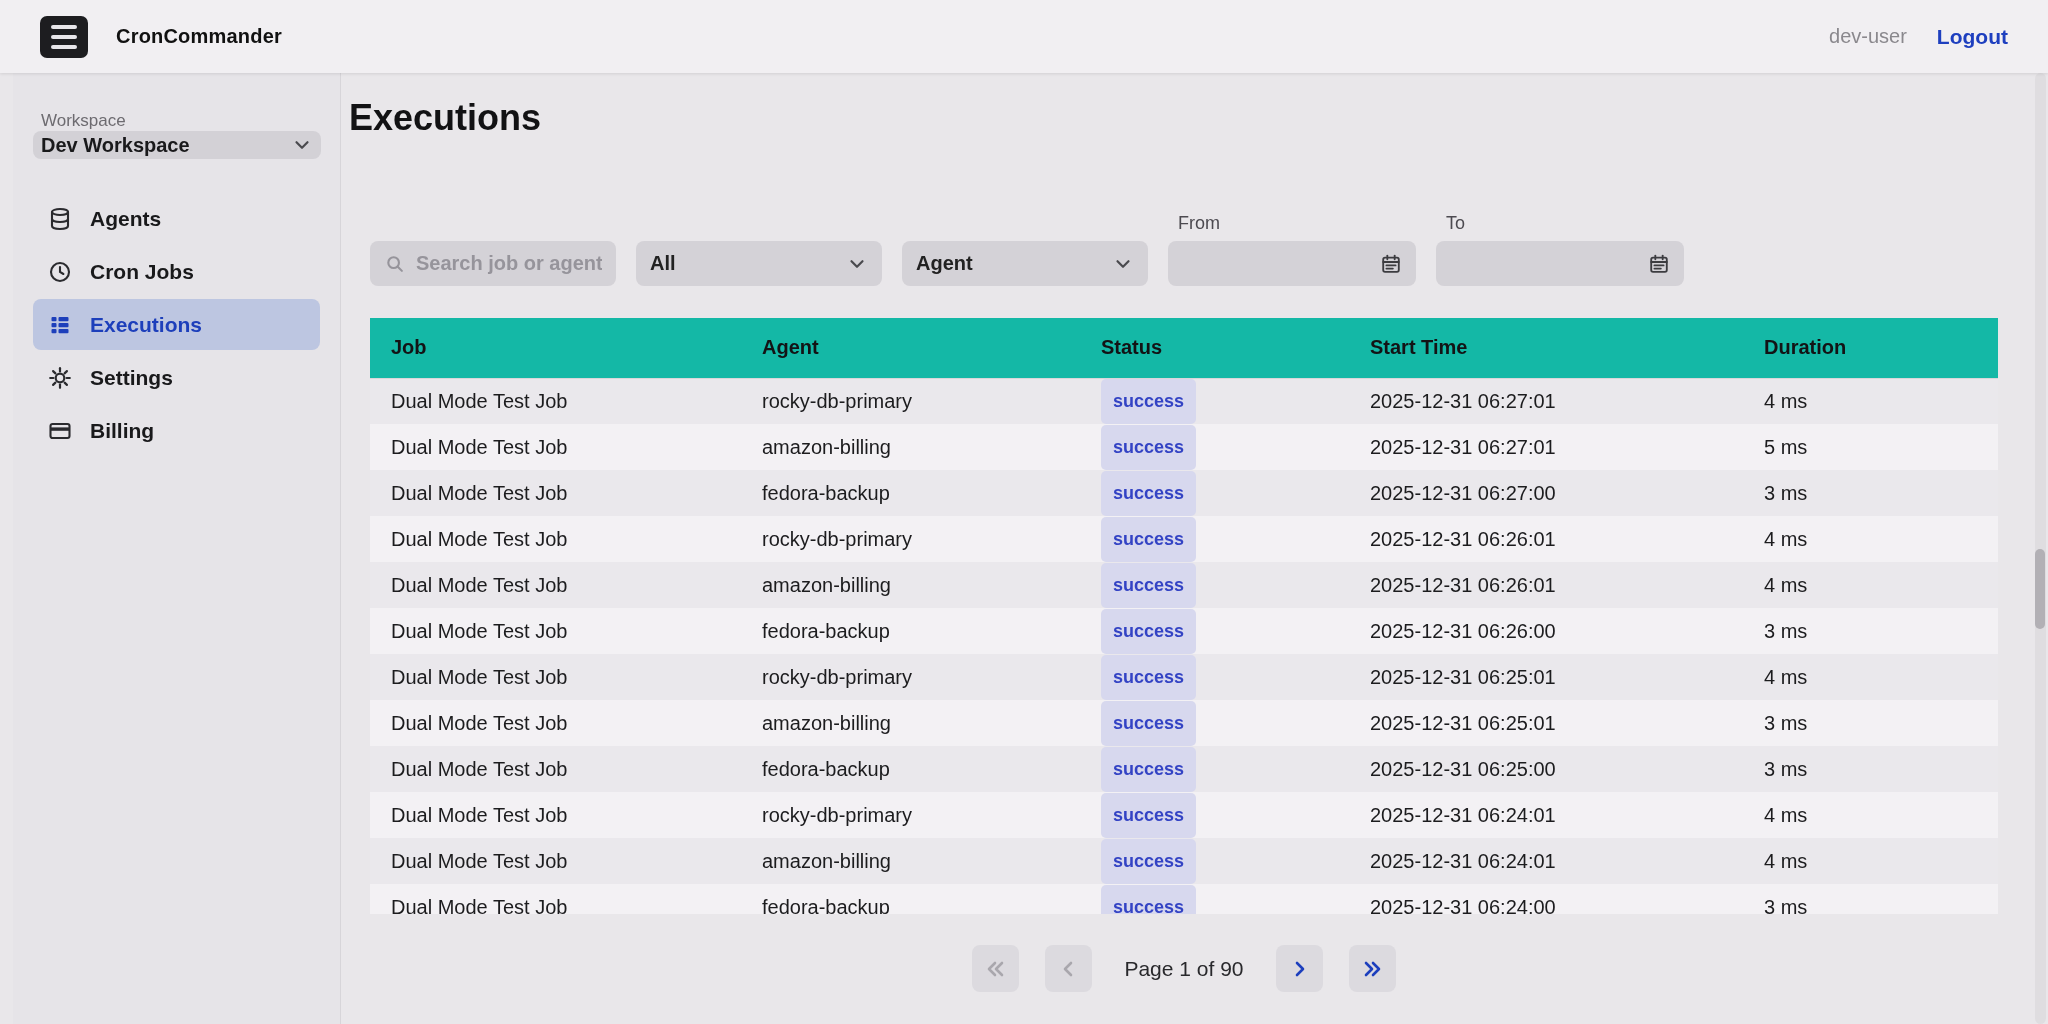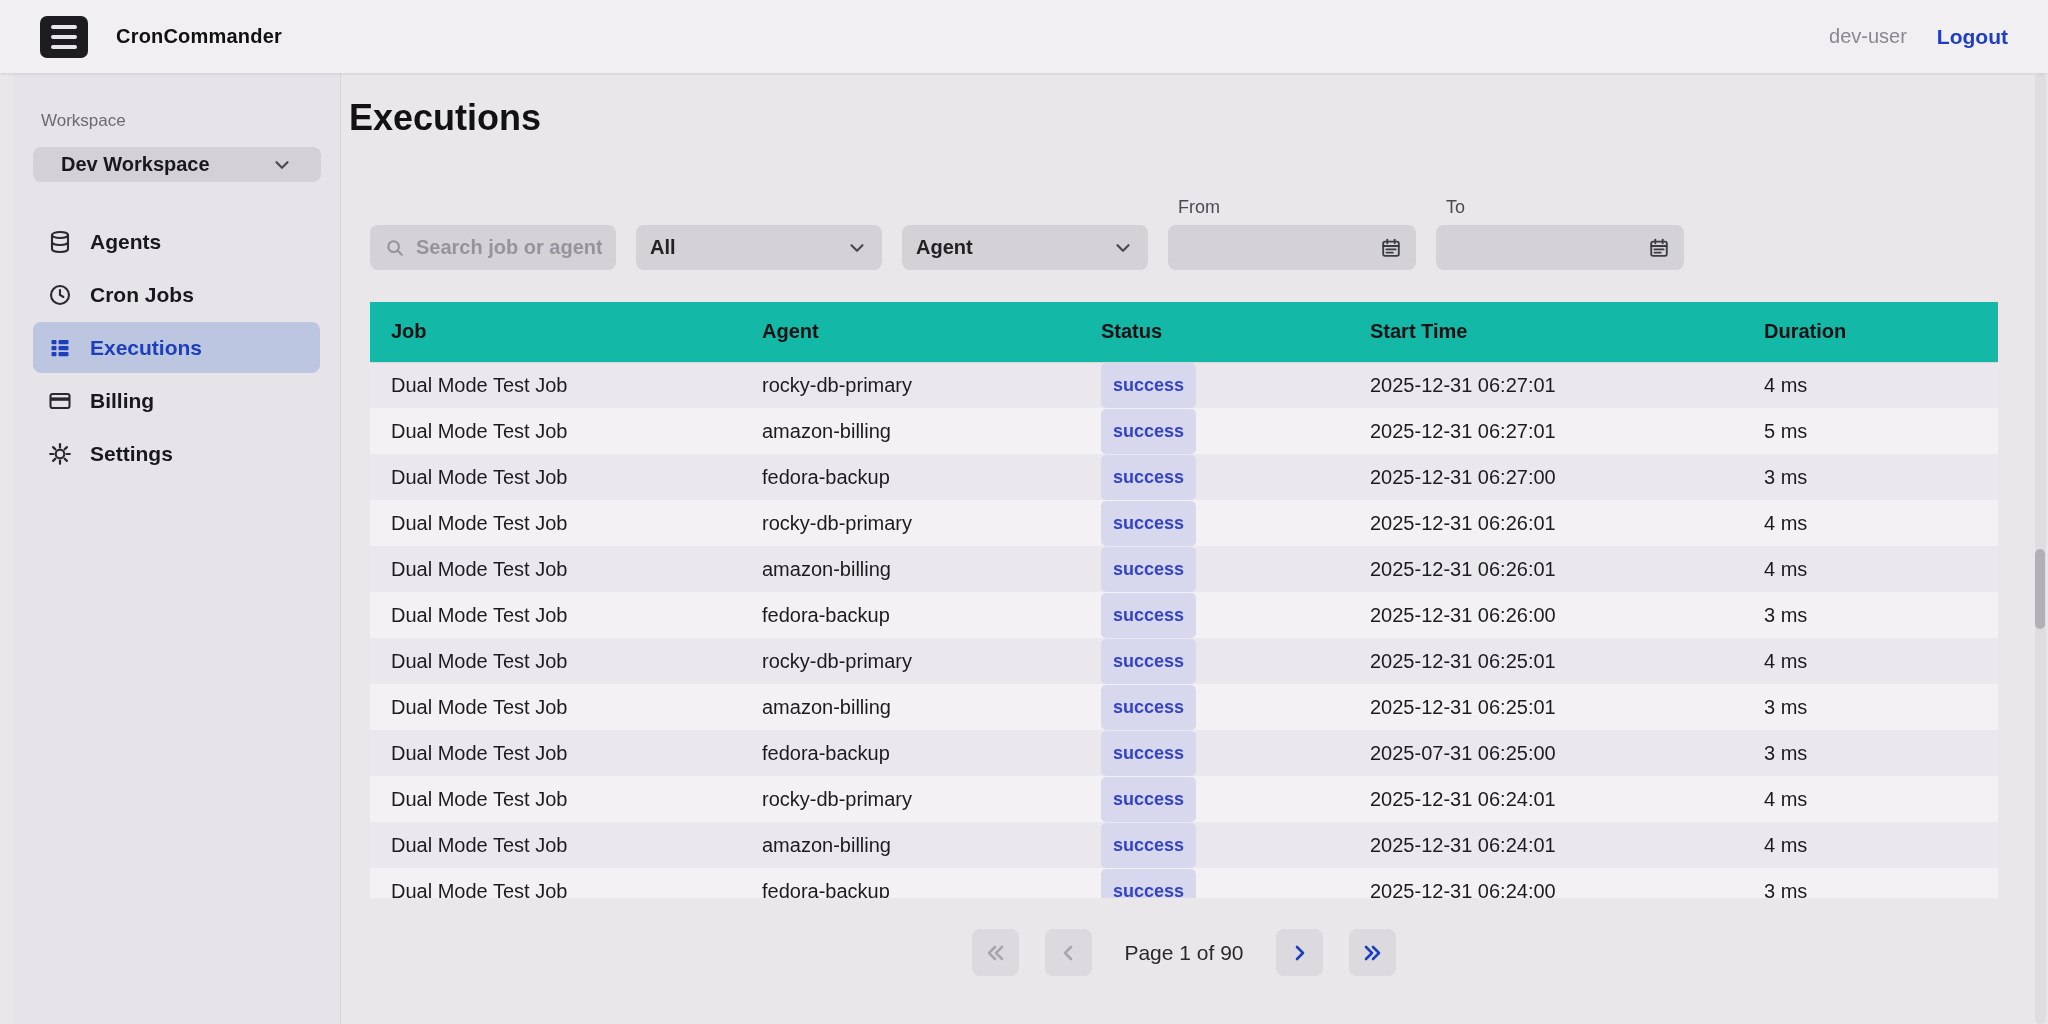--- a/index.html
+++ b/index.html
@@ -25,22 +25,22 @@
   .topbar-user { color:#8a888d; font-size:20px; }
   .logout-link { color:#1e3fbf; font-weight:700; font-size:21px; text-decoration:none; cursor:pointer; }
 
   
   .sidebar {
     position:absolute; top:73px; left:13px; bottom:0; width:328px;
     background:#e6e4e8; border-right:1px solid #d7d5d9; padding:38px 20px 0 20px;
   }
   .ws-label { color:#6d6b70; font-size:17px; margin-left:8px; }
   .ws-select {
-    margin-top:16px; width:288px; height:35px; background:#d3d1d6;
-    border-radius:8px; display:flex; align-items:center; padding:0 28px;
+    margin-top:0; width:288px; height:28px; background:#d3d1d6;
+    border-radius:8px; display:flex; align-items:center; padding:0 8px;
     font-size:20px; font-weight:700; color:#19191b; cursor:pointer;
   }
   .ws-select .chev { margin-left:auto; display:flex; color:#4a4a4e; }
   .nav { margin-top:34px; display:flex; flex-direction:column; gap:2px; }
   .nav-item {
     height:51px; border-radius:8px; display:flex; align-items:center;
     gap:18px; padding:0 15px; font-size:21px; font-weight:700; color:#19191b; cursor:pointer;
   }
   .nav-item .nav-icon { display:flex; color:#2a2a2e; }
   .nav-item.active { background:#bdc6e1; color:#1d3fbb; }
@@ -57,21 +57,21 @@
   .search-box { width:246px; gap:10px; color:#96949b; }
   .search-box input {
     border:none; background:transparent; outline:none; width:100%;
     font-size:20px; font-weight:600; color:#333;
     font-family:"Liberation Sans","DejaVu Sans",sans-serif;
   }
   .search-box input::placeholder { color:#96949b; }
   .select-box { width:246px; font-weight:700; color:#222; cursor:pointer; }
   .select-box .chev { margin-left:auto; color:#4a4a4e; display:flex; }
   .date-group { display:flex; flex-direction:column; }
-  .date-label { font-size:18px; color:#4c4a50; margin:0 0 7px 10px; }
+  .date-label { font-size:18px; color:#4c4a50; margin:16px 0 7px 10px; }
   .date-box { width:248px; cursor:text; }
   .date-box input { border:none; background:transparent; outline:none; width:100%; font-size:19px; }
   .date-box .cal { margin-left:auto; color:#3c3c40; display:flex; cursor:pointer; }
 
   
   .table-card { margin:32px 0 0 21px; width:1628px; height:596px; overflow:hidden; }
   table { border-collapse:collapse; table-layout:fixed; width:1628px; }
   col.c1{width:371px;} col.c2{width:339px;} col.c3{width:269px;} col.c4{width:394px;} col.c5{width:255px;}
   thead th {
     text-align:left; font-size:20px; font-weight:700; color:#131315;
@@ -153,42 +153,42 @@
             <rect x="3.5" y="10" width="5" height="4.2" rx="1"></rect>
             <rect x="10.5" y="10" width="10" height="4.2" rx="1"></rect>
             <rect x="3.5" y="16" width="5" height="4.2" rx="1"></rect>
             <rect x="10.5" y="16" width="10" height="4.2" rx="1"></rect>
           </svg>
         </span>
         <span>Executions</span>
       </div>
       <div class="nav-item">
         <span class="nav-icon">
-          <svg width="24" height="24" viewBox="0 0 24 24" fill="none" stroke="currentColor" stroke-width="2.1">
-            <rect x="2.5" y="5" width="19" height="14" rx="2"></rect>
-            <rect x="2.5" y="8.4" width="19" height="3.4" fill="currentColor" stroke="none"></rect>
-          </svg>
-        </span>
-        <span>Billing</span>
-      </div>
-      <div class="nav-item">
-        <span class="nav-icon">
           <svg width="24" height="24" viewBox="0 0 24 24" fill="none" stroke="currentColor" stroke-width="2.2" stroke-linecap="round">
             <circle cx="12" cy="12" r="4.3"></circle>
             <line x1="12" y1="2.2" x2="12" y2="5.4"></line>
             <line x1="12" y1="18.6" x2="12" y2="21.8"></line>
             <line x1="2.2" y1="12" x2="5.4" y2="12"></line>
             <line x1="18.6" y1="12" x2="21.8" y2="12"></line>
             <line x1="5.1" y1="5.1" x2="7.4" y2="7.4"></line>
             <line x1="16.6" y1="16.6" x2="18.9" y2="18.9"></line>
             <line x1="5.1" y1="18.9" x2="7.4" y2="16.6"></line>
             <line x1="16.6" y1="7.4" x2="18.9" y2="5.1"></line>
           </svg>
         </span>
         <span>Settings</span>
+      </div>
+      <div class="nav-item">
+        <span class="nav-icon">
+          <svg width="24" height="24" viewBox="0 0 24 24" fill="none" stroke="currentColor" stroke-width="2.1">
+            <rect x="2.5" y="5" width="19" height="14" rx="2"></rect>
+            <rect x="2.5" y="8.4" width="19" height="3.4" fill="currentColor" stroke="none"></rect>
+          </svg>
+        </span>
+        <span>Billing</span>
       </div>
     </nav>
 </aside>
 
 <main class="main">
   <h1 class="page-title">Executions</h1>
 
   <div class="filters">
     <div class="control search-box">
       <span style="display:flex;">
@@ -325,21 +325,21 @@
             <td>Dual Mode Test Job</td>
             <td>amazon-billing</td>
             <td><span class="badge">success</span></td>
             <td>2025-12-31 06:25:01</td>
             <td>3 ms</td>
           </tr>
           <tr>
             <td>Dual Mode Test Job</td>
             <td>fedora-backup</td>
             <td><span class="badge">success</span></td>
-            <td>2025-07-31 06:25:00</td>
+            <td>2025-12-31 06:25:00</td>
             <td>3 ms</td>
           </tr>
           <tr>
             <td>Dual Mode Test Job</td>
             <td>rocky-db-primary</td>
             <td><span class="badge">success</span></td>
             <td>2025-12-31 06:24:01</td>
             <td>4 ms</td>
           </tr>
           <tr>

